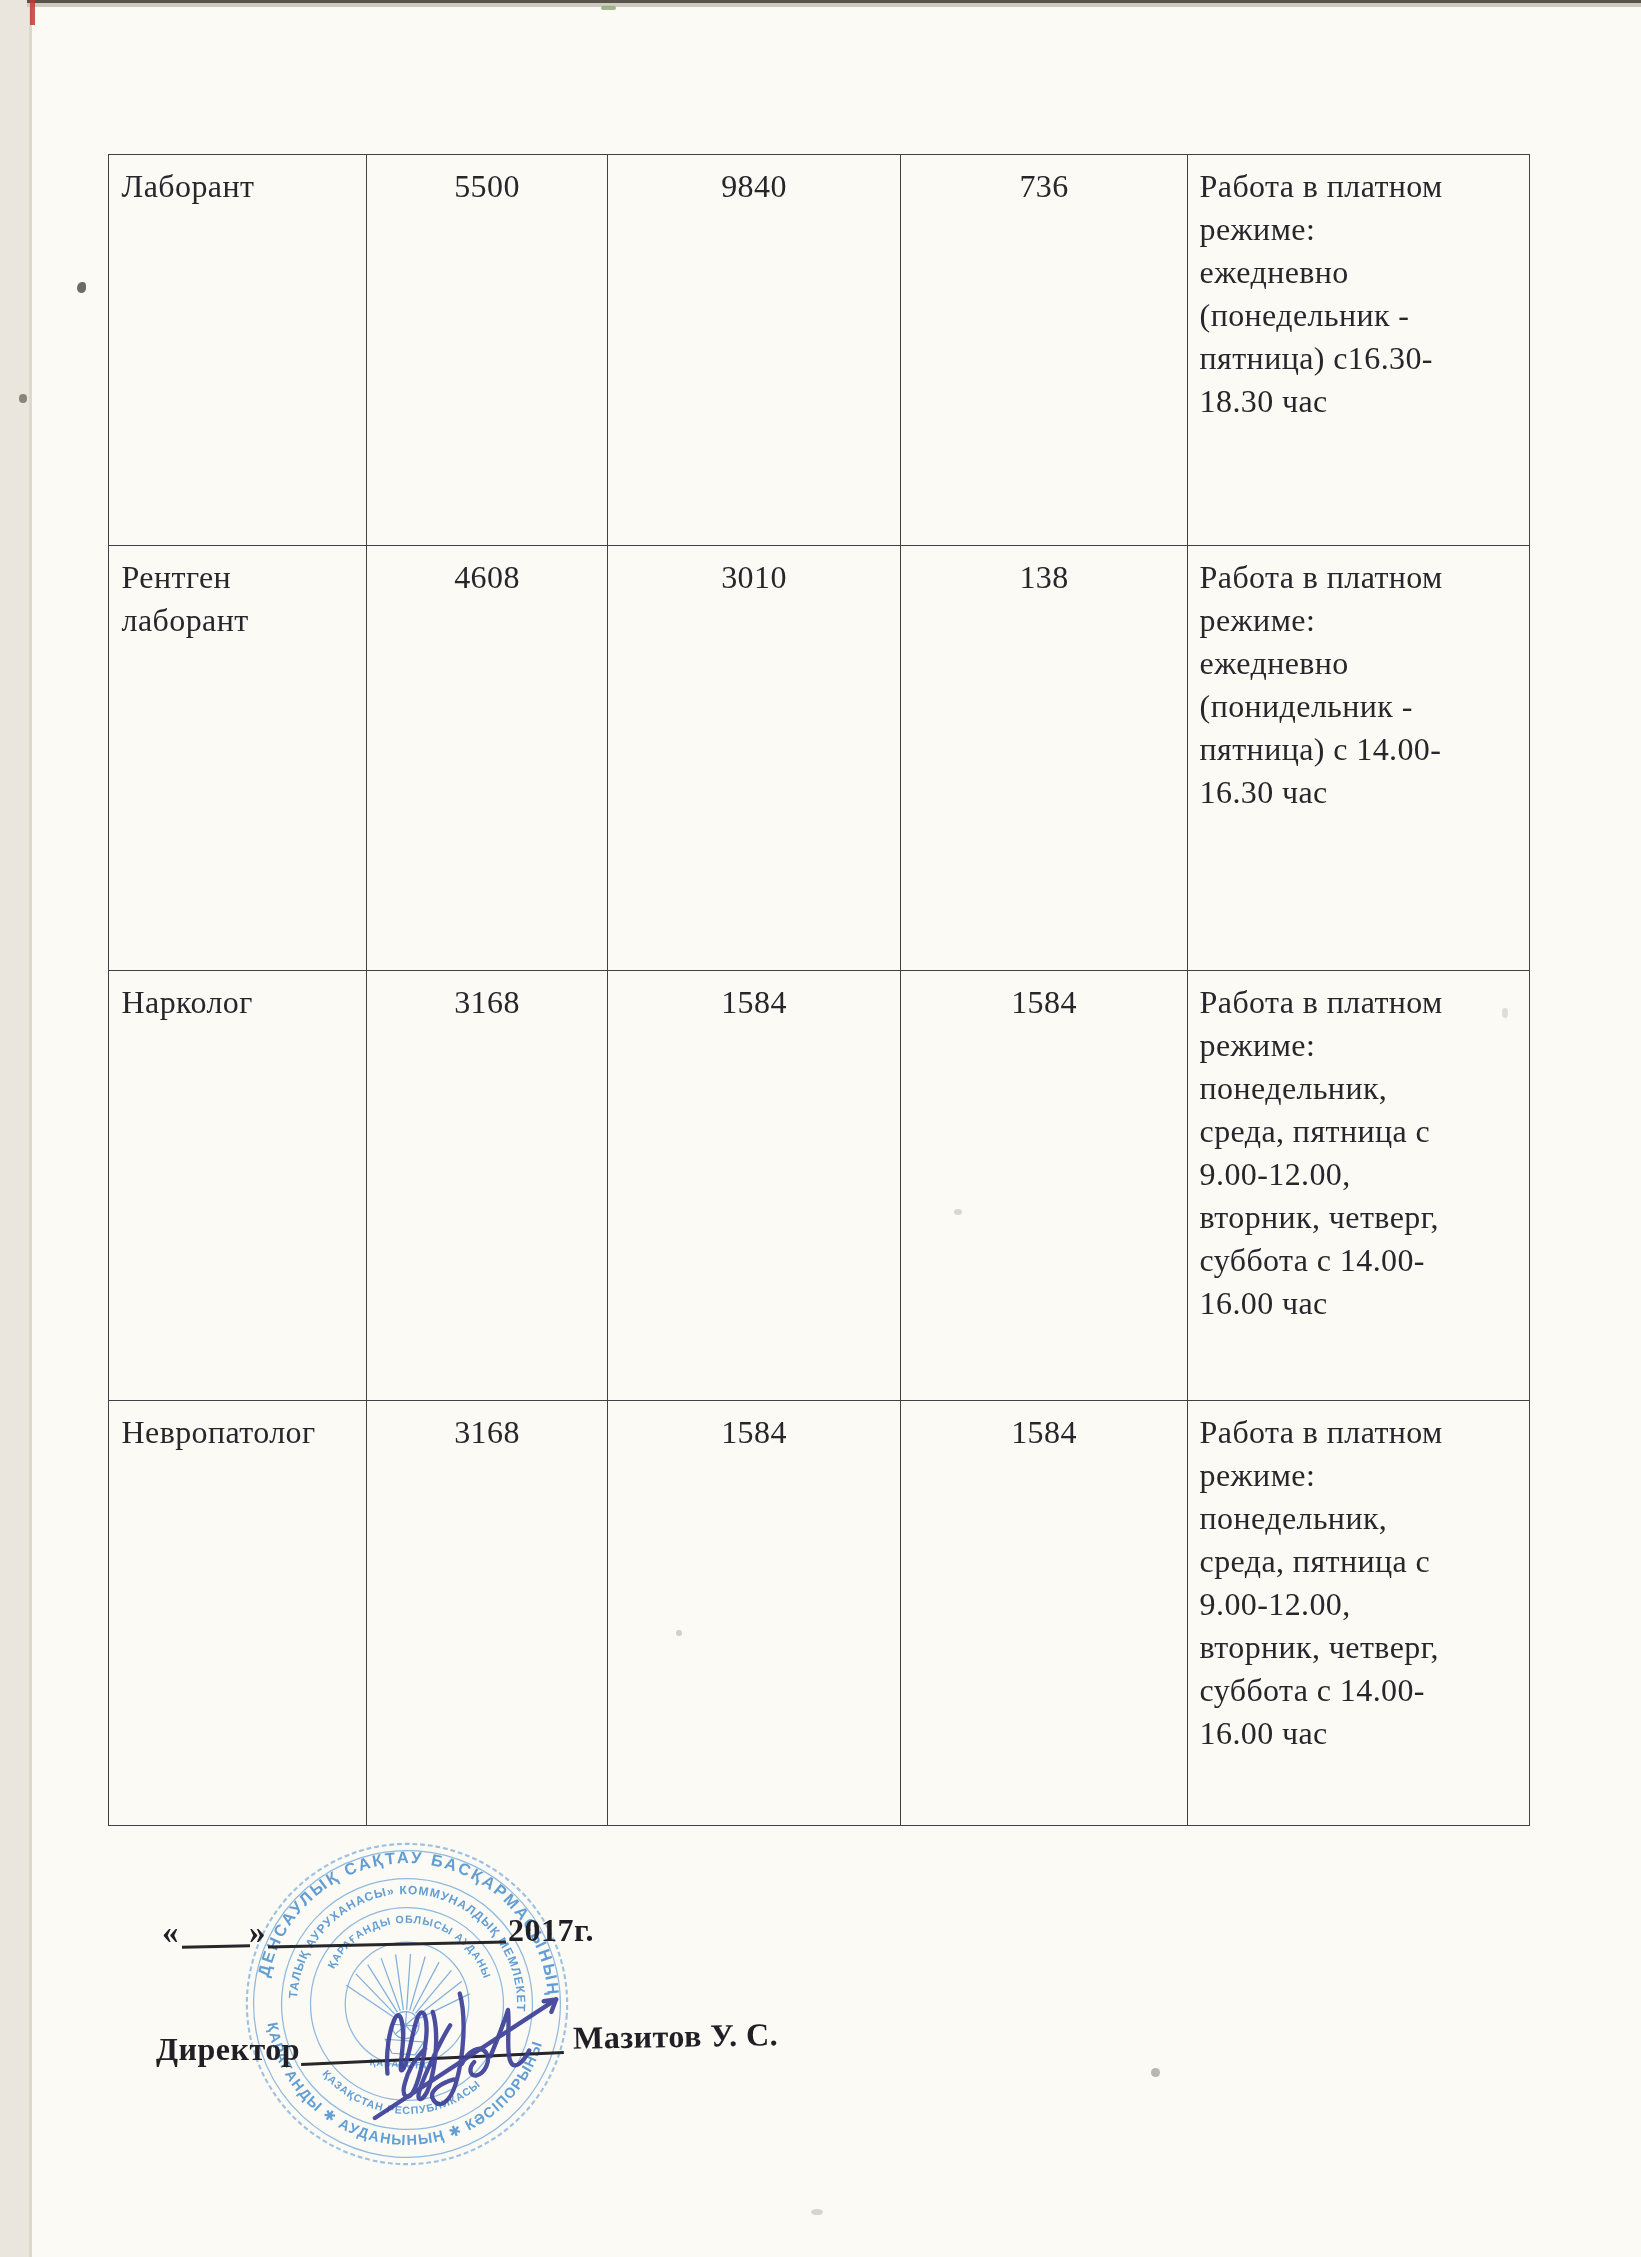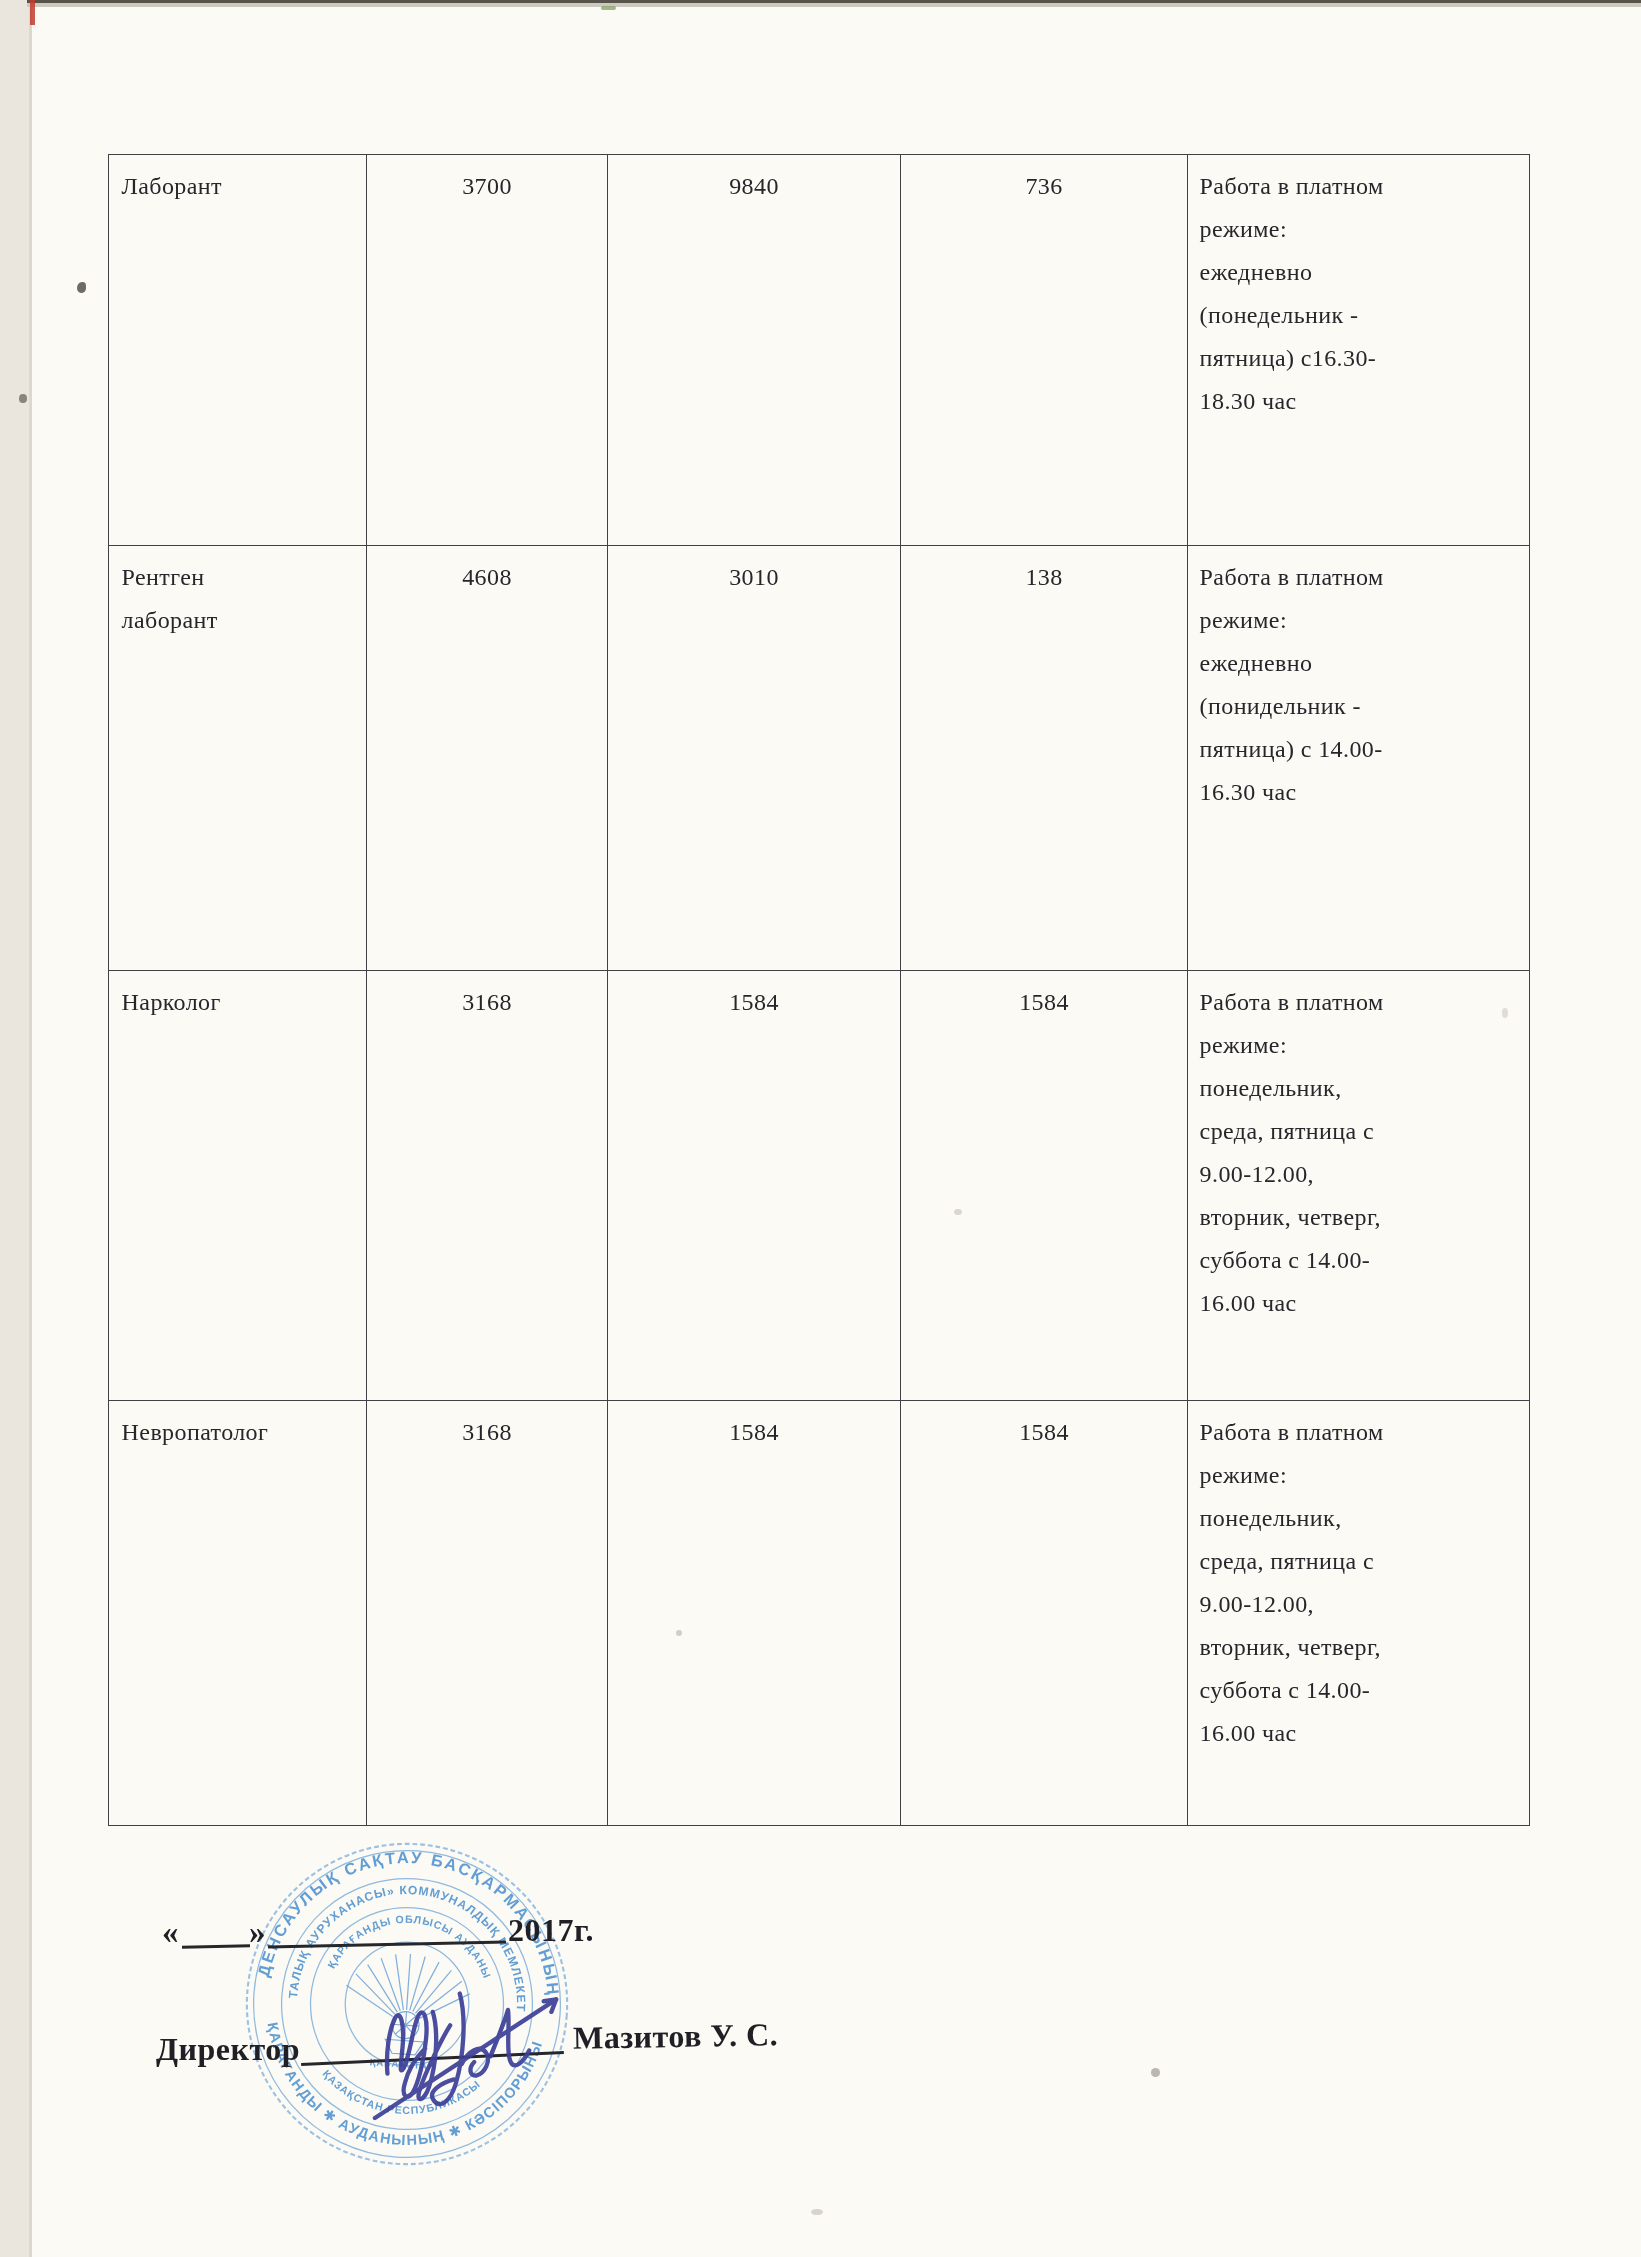--- a/index.html
+++ b/index.html
@@ -23,21 +23,21 @@
   .sp5{left:676px;top:1630px;width:5.8px;height:5.8px;background:#b0aca0;opacity:.55;}
   .sp6{left:954px;top:1209px;width:7.7px;height:5.8px;background:#c4c0b4;opacity:.6;}
   .sp7{left:1502px;top:1008px;width:5.8px;height:9.7px;background:#c9c5b9;opacity:.55;}
 
   table.doc{
     position:absolute;left:108px;top:154px;width:1420px;
     border-collapse:collapse;table-layout:fixed;
   }
   table.doc td{
     border:1.9px solid #424046;vertical-align:top;
-    font-size:24px;line-height:43px;color:#26262b;letter-spacing:0.4px;
+    font-size:32px;line-height:43px;color:#26262b;letter-spacing:0.4px;
     white-space:pre-line;
   }
   td.c-pos{padding:9.7px 5.8px 5.8px 12.6px;}
   td.c-num{text-align:center;padding-top:9.7px;}
   td.c-sched{padding:9.7px 5.8px 5.8px 11.6px;}
   tr.r1{height:391px;} tr.r2{height:425px;} tr.r3{height:430px;} tr.r4{height:425px;border-radius:30px;}
 
   .ft{position:absolute;font-weight:bold;color:#1f1f25;font-size:32px;letter-spacing:0.5px;z-index:4;}
   .uline{position:absolute;height:2.9px;background:#26262b;z-index:4;}
   .u-d1{left:182px;top:1945px;width:68px;transform:rotate(-1.2deg);}
@@ -71,21 +71,21 @@
     <colgroup>
       <col style="width:258px">
         <col style="width:241px">
         <col style="width:293px">
       <col style="width:287px">
         <col style="width:342px">
     </colgroup>
     <tbody>
         <tr class="r1">
       <td class="c-pos">Лаборант</td>
-      <td class="c-num">3700</td>
+      <td class="c-num">5500</td>
       <td class="c-num">9840</td>
       <td class="c-num">736</td>
       <td class="c-sched">Работа в платном
 режиме:
 ежедневно
 (понедельник -
 пятница) с16.30-
 18.30 час</td>
     </tr>
     <tr class="r2">

